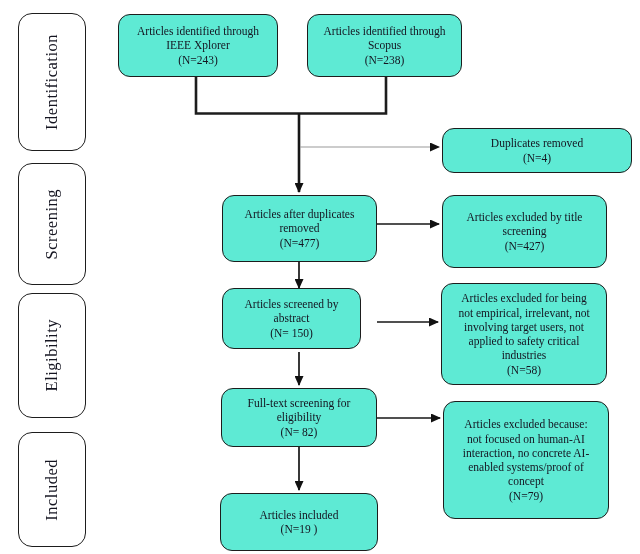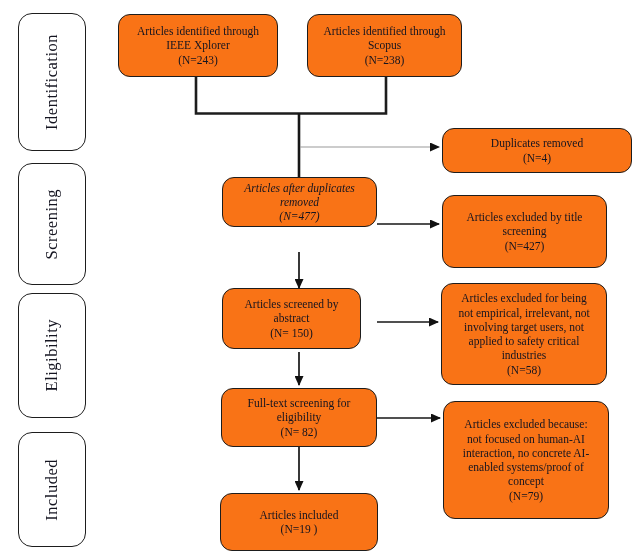--- a/index.html
+++ b/index.html
@@ -19,21 +19,21 @@
   .connectors {
     position: absolute;
     left: 0; top: 0;
     width: 640px; height: 554px;
   }
   .node {
     position: absolute;
     box-sizing: border-box;
     border: 1.6px solid #1d1d1d;
     border-radius: 12px;
-    background: #f97316;
+    background: #5eead4;
     display: flex;
     align-items: center;
     justify-content: center;
     text-align: center;
     font-size: 11.5px;
     line-height: 1.24;
     white-space: pre-line;
     padding: 2px 4px;
   }
   .stage {
@@ -55,21 +55,21 @@
   }
   
   .stage-identification { left: 18px; top: 13px;  width: 68px; height: 138px; }
   .stage-screening      { left: 18px; top: 163px; width: 68px; height: 122px; }
   .stage-eligibility    { left: 18px; top: 293px; width: 68px; height: 125px; }
   .stage-included       { left: 18px; top: 432px; width: 68px; height: 115px; }
   
   .node-ieee   { left: 118px; top: 14px; width: 160px; height: 63px; }
   .node-scopus { left: 307px; top: 14px; width: 155px; height: 63px; }
   
-  .node-after-duplicates  { left: 222px; top: 177px; width: 155px; height: 50px; font-style: italic; }
+  .node-after-duplicates  { left: 222px; top: 195px; width: 155px; height: 67px; }
   .node-screened-abstract { left: 222px; top: 288px; width: 139px; height: 61px; }
   .node-fulltext          { left: 221px; top: 388px; width: 156px; height: 59px; }
   .node-included          { left: 220px; top: 493px; width: 158px; height: 58px; }
   
   .node-duplicates-removed { left: 442px; top: 128px; width: 190px; height: 45px; }
   .node-excluded-title     { left: 442px; top: 195px; width: 165px; height: 73px; }
   .node-excluded-abstract  { left: 441px; top: 283px; width: 166px; height: 102px; padding: 2px 2px; }
   .node-excluded-fulltext  { left: 443px; top: 401px; width: 166px; height: 118px; padding: 2px 2px; }
 </style>
 </head>

